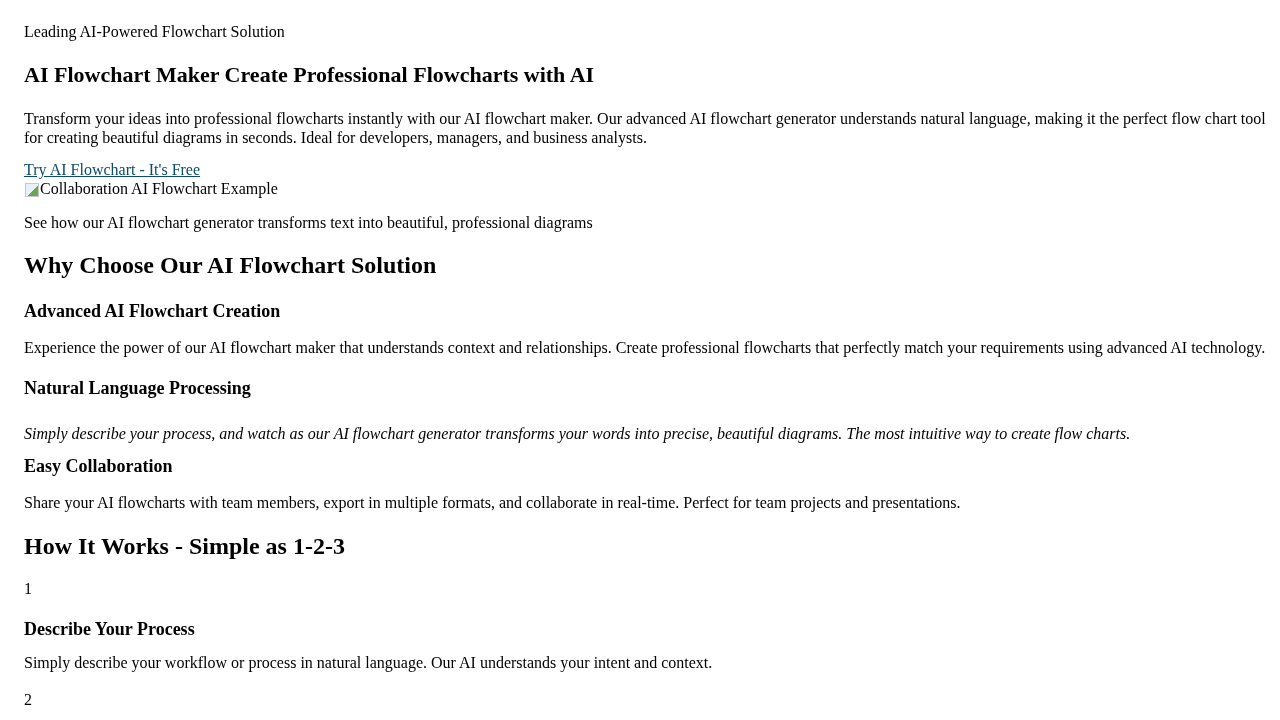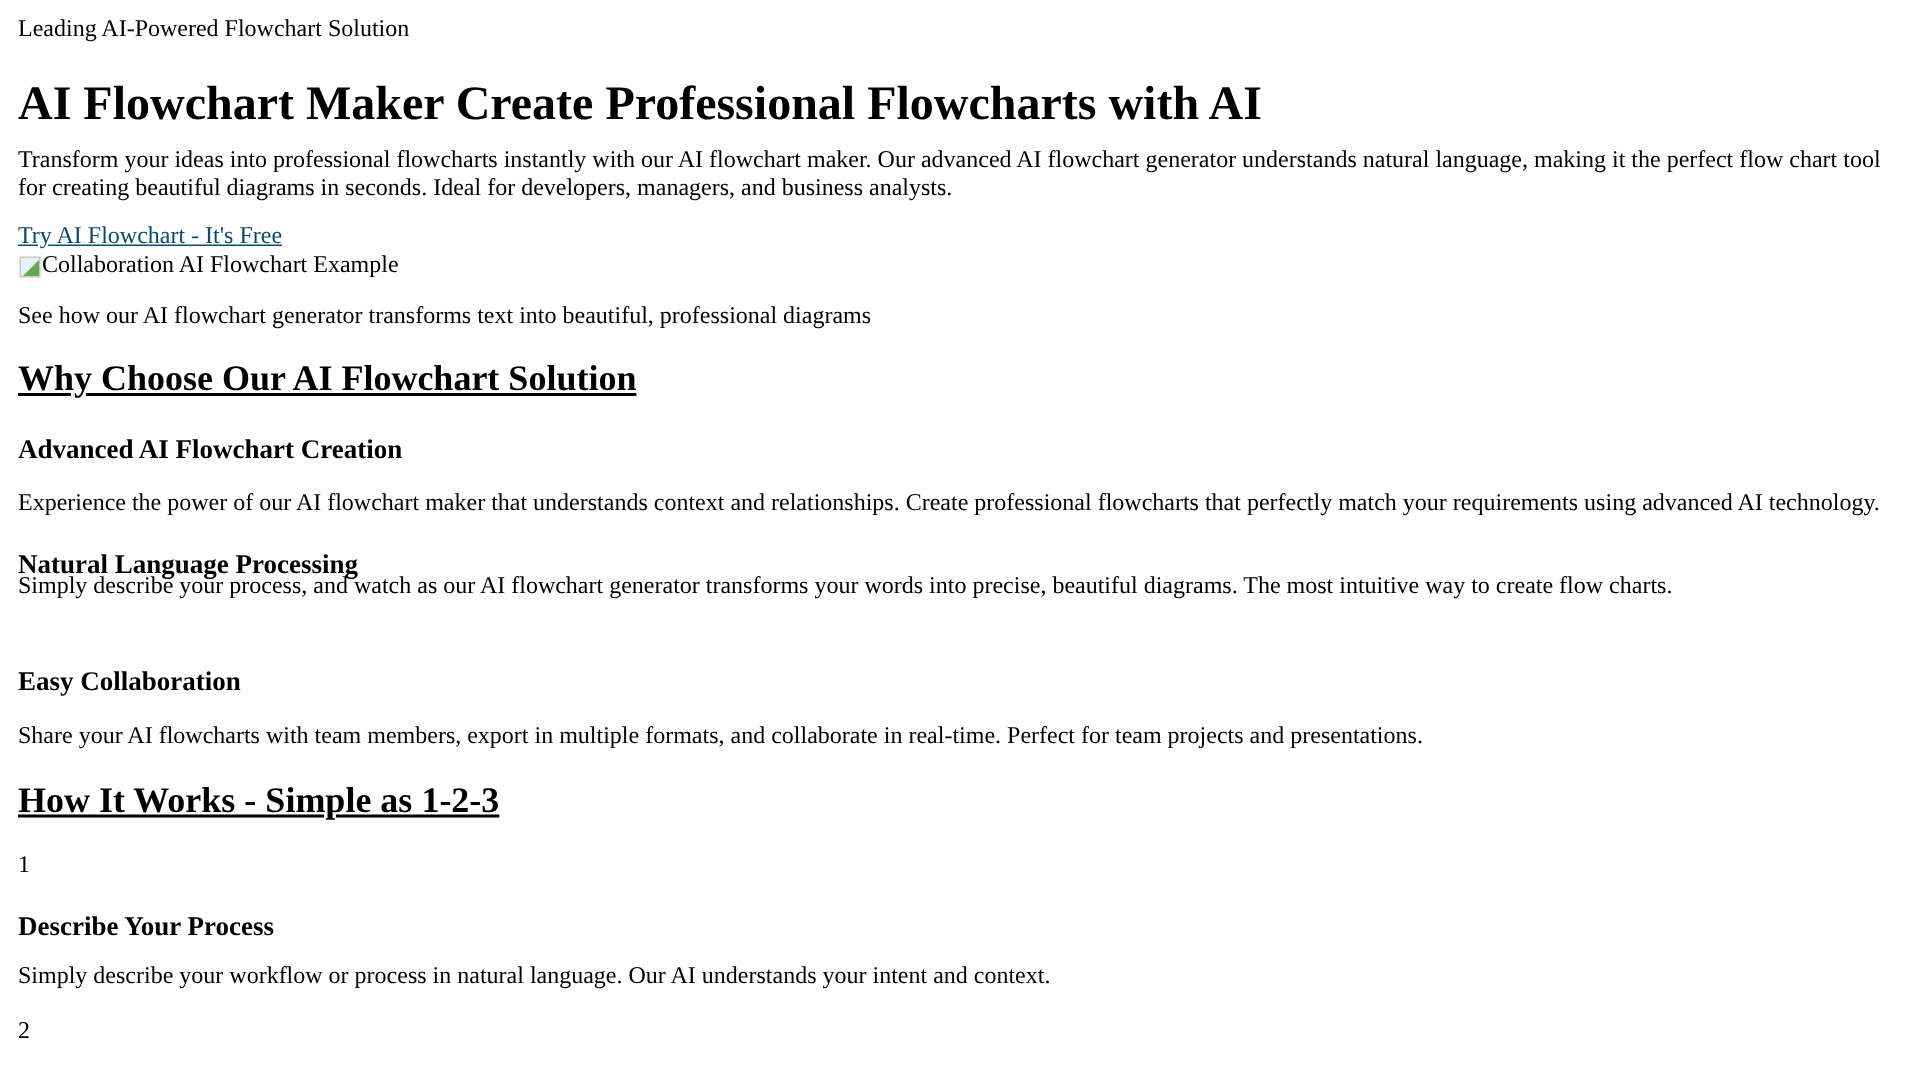--- a/index.html
+++ b/index.html
@@ -2,37 +2,37 @@
 <html><head>
 <meta charset="utf-8">
 <style>
   html, body { margin: 0; padding: 0; background: #ffffff; }
   body {
     width: 1280px; height: 720px; overflow: hidden;
     font-family: "Liberation Serif", "DejaVu Serif", serif;
     font-size: 16px; color: #000; line-height: 1.15;
   }
   .page { position: relative; padding: 0 8px; }
-  .abs { position: absolute; left: 8px; margin: 4px; white-space: nowrap; }
+  .abs { position: absolute; left: 8px; margin: 16px; white-space: nowrap; }
   .badge { top: 7px; font-size: 16px; }
-  h1.abs { top: 46px; font-size: 32px; font-weight: bold; }
+  h1.abs { top: 46px; font-size: 22px; font-weight: bold; }
   .intro { top: 93px; width: 1264px; white-space: normal; line-height: 19px; }
   .cta { top: 145px; color: #0c4a6e; text-decoration: underline; cursor: pointer; }
   .img-alt { top: 164px; display: flex; align-items: center; }
   .broken-img { display: inline-block; width: 16px; height: 16px; position: relative; }
   .broken-img::before { content: ""; position: absolute; left: 1px; top: 2px; width: 12px; height: 12px;
     border: 1px solid #c8c8c8; background: linear-gradient(135deg, #e8f0f8 55%, #6aa84f 56%); }
   .caption { top: 198px; }
-  h2.abs { font-size: 24px; font-weight: bold; text-decoration: underline; }
+  h2.abs { font-size: 24px; font-weight: bold; }
   h3.abs { font-size: 18px; font-weight: bold; }
   .h2-why { top: 236px; }
   .f1-t { top: 285px; }
   .f1-d { top: 323px; font-family: Liberation Serif, serif; }
   .f2-t { top: 362px; }
-  .f2-d { top: 378px; }
+  .f2-d { top: 409px; font-style: italic; }
   .f3-t { top: 440px; }
   .f3-d { top: 478px; }
   .h2-how { top: 517px; }
   .s1-n { top: 564px; }
   .s1-t { top: 603px; }
   .s1-d { top: 638px; }
   .s2-n { top: 675px; }
   .s2-t { top: 713px; }
 </style>
 </head>

